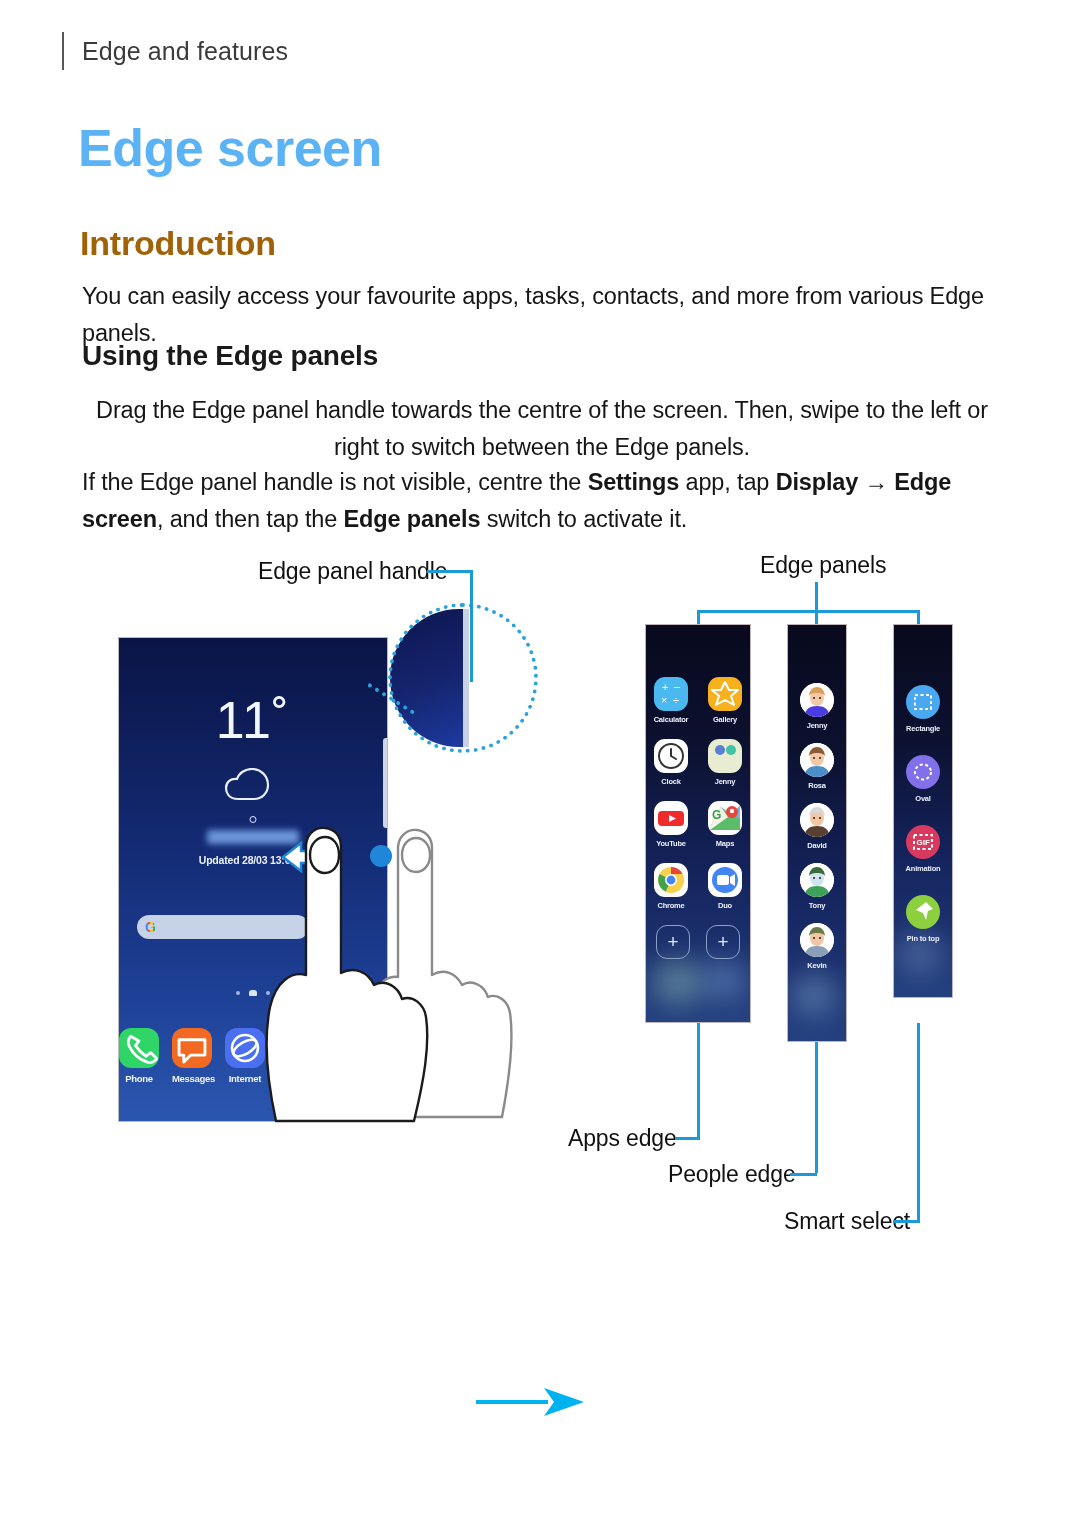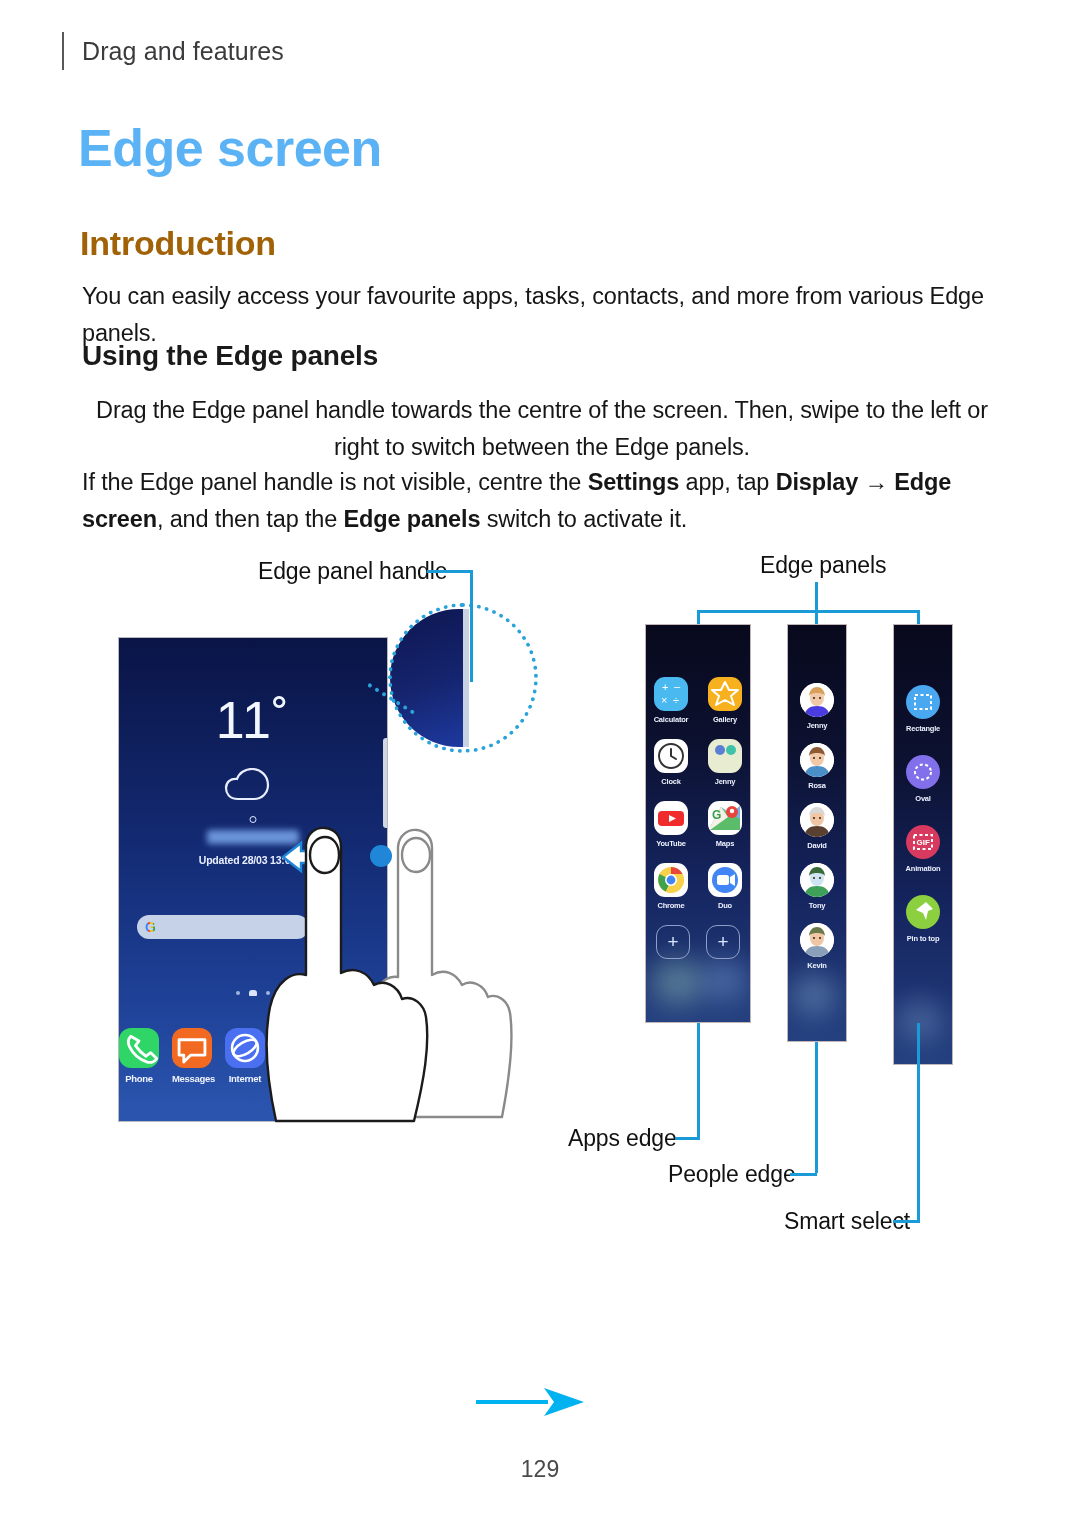--- a/index.html
+++ b/index.html
@@ -118,21 +118,21 @@
   .swipe-arrow { position:absolute; left:281px; top:300px; }
 
   
   .big-arrow { position:absolute; left:476px; top:845px; }
 
   
   .panel { position:absolute; top:84px; border:1px solid #c2b5b8; overflow:hidden;
     background: linear-gradient(180deg,#08091c 0%, #0c1130 30%, #14235c 62%, #1d3472 85%, #24407f 100%); }
   #panel-apps   { left:645px; width:106px; height:399px; }
   #panel-people { left:787px; width:60px;  height:418px; }
-  #panel-smart  { left:893px; width:60px;  height:441px; }
+  #panel-smart  { left:893px; width:60px;  height:374px; }
   .glow { position:absolute; border-radius:50%; filter:blur(14px); opacity:.45; }
 
   .app-grid { position:absolute; left:0; right:0; top:52px; }
   .app-row { display:flex; justify-content:center; gap:16px; margin-bottom:15px; }
   .app-cell { width:38px; text-align:center; }
   .app-ic { width:34px; height:34px; border-radius:11px; margin:0 auto;
     display:flex; align-items:center; justify-content:center; }
   .app-nm { font-size:7.5px; color:#eef2ff; margin-top:4px; letter-spacing:-.2px; font-weight:bold; }
   .plus-row { display:flex; justify-content:center; gap:16px; margin-top:4px; }
   .plus { width:34px; height:34px; border-radius:11px; border:1.4px solid #8fa0c8;
@@ -153,21 +153,21 @@
   .pageno { position:absolute; left:0; right:0; top:1456px; text-align:center;
     font-size:23px; color:#4a4a4a; }
 </style>
 </head>
 <body>
 
 <div class="page">
 
   <div class="header">
     <div class="header-rule"></div>
-    <div class="header-text">Drag and features</div>
+    <div class="header-text">Edge and features</div>
   </div>
 
   <div class="chapter-title" id="chapter-title" style="color: rgb(91, 179, 245);">Edge screen</div>
   <div class="section-title" id="section-title" style="color: #a16207;">Introduction</div>
   <div class="sub-title">Using the Edge panels</div>
 
   <div class="para" id="p-intro">
     <span>You can easily access your favourite apps, tasks, contacts, and more from various Edge panels.</span>
   </div>
 
@@ -525,14 +525,13 @@
     <div class="lab" style="left:668px; top:621px;">People edge</div>
     <div class="leader h" style="left: 790px; top: 633px; width: 27px; background: rgb(26, 154, 214);"></div>
     <div class="leader v" style="left: 815px; top: 502px; height: 131px; background: rgb(26, 154, 214);"></div>
 
     <div class="lab" style="left:784px; top:668px;">Smart select</div>
     <div class="leader h" style="left: 893px; top: 680px; width: 27px; background: rgb(26, 154, 214);"></div>
     <div class="leader v" style="left: 917px; top: 483px; height: 197px; background: rgb(26, 154, 214);"></div>
 
   </div>
 
-  <div class="pageno">129</div>
 </div>
 
 </body></html>

